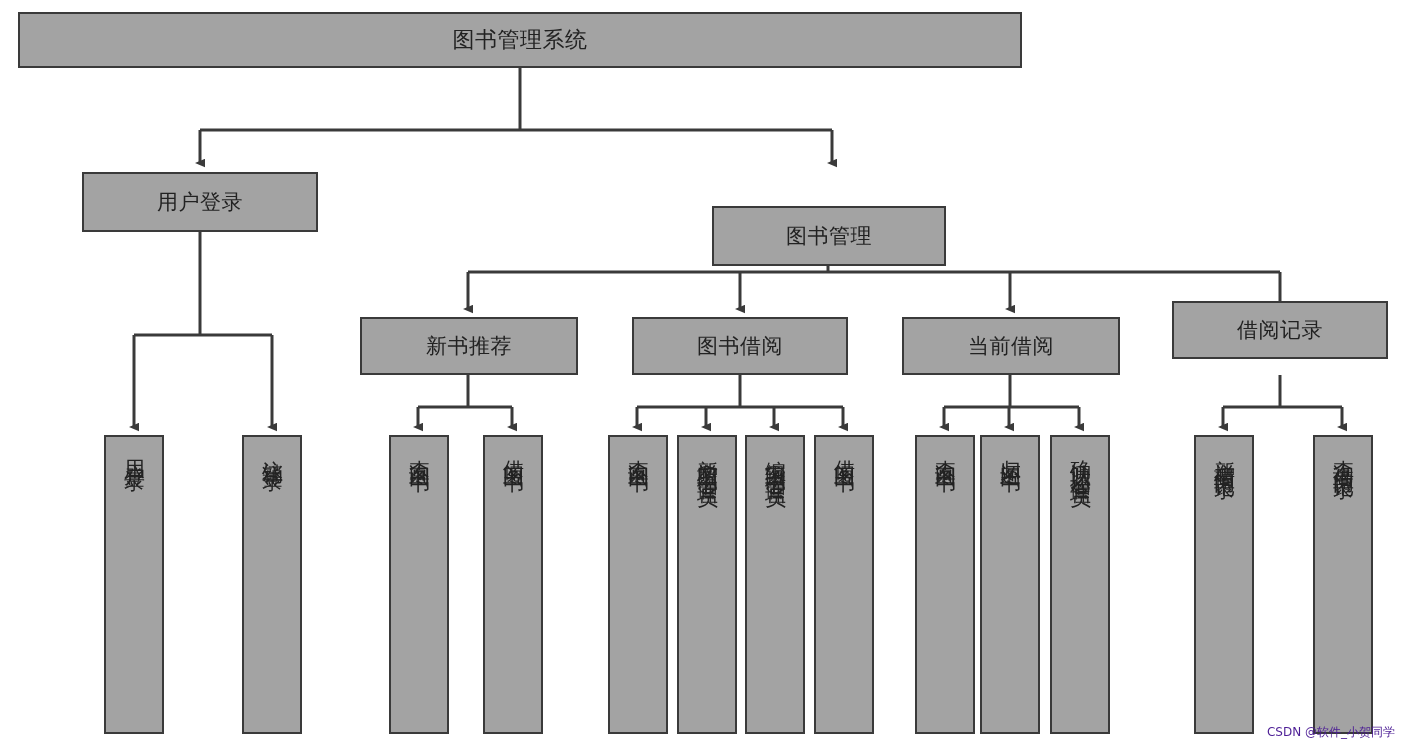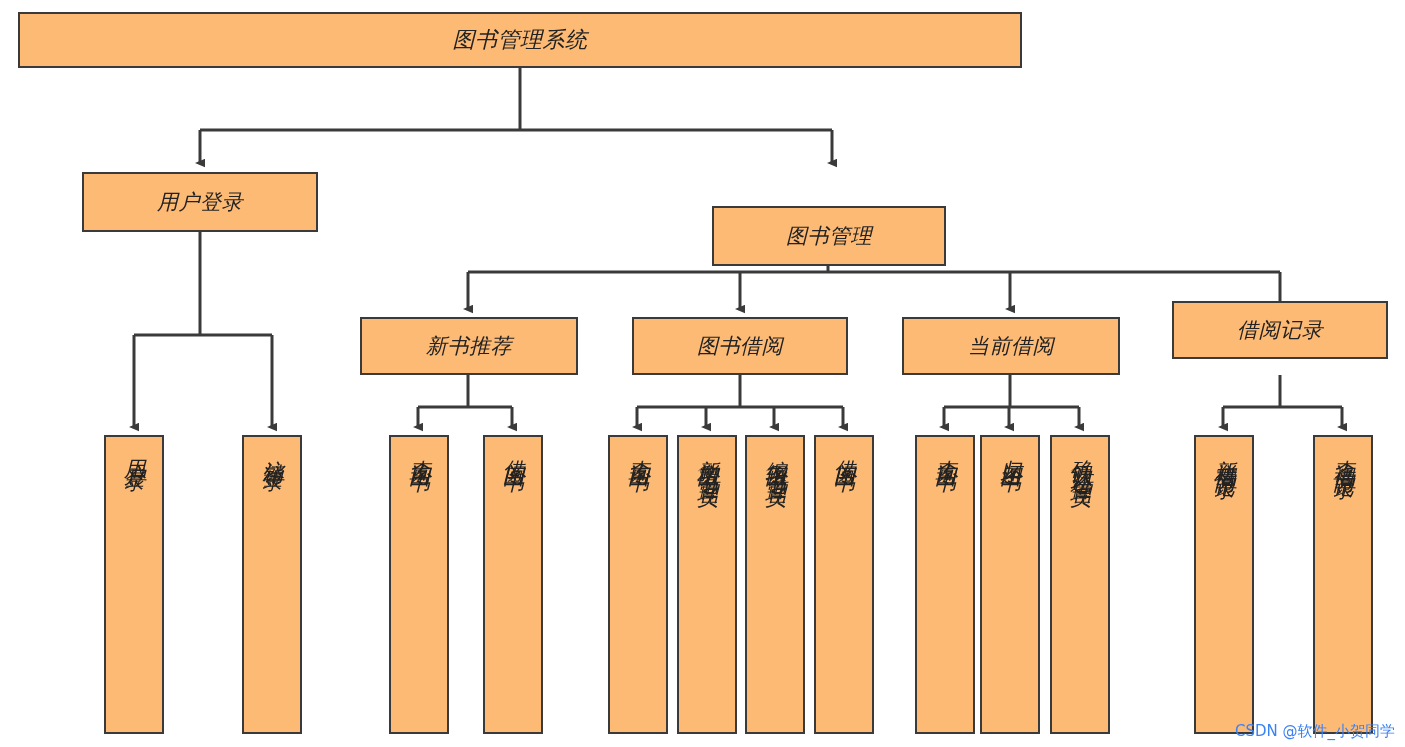--- a/index.html
+++ b/index.html
@@ -19,28 +19,27 @@
     position: absolute;
     left: 0;
     top: 0;
     width: 1405px;
     height: 747px;
     pointer-events: none;
   }
   .node {
     position: absolute;
     box-sizing: border-box;
-    background: #fdba74;
+    background: #a3a3a3;
     border: 2px solid #3a3a3a;
     display: flex;
     align-items: center;
     justify-content: center;
     color: #222222;
     z-index: 2;
-    font-style: italic;
   }
   .node .label {
     display: block;
     text-align: center;
     line-height: 1.18;
     letter-spacing: 0.5px;
     white-space: pre;
   }
   
   .node.horiz .label {
@@ -60,22 +59,22 @@
     text-orientation: upright;
     font-size: 21px;
     line-height: 1.0;
     letter-spacing: 4px;
     white-space: nowrap;
   }
   #watermark {
     position: absolute;
     right: 10px;
     bottom: 6px;
-    font-size: 15px;
-    color: #3b82f6;
+    font-size: 12px;
+    color: #4c1d95;
     z-index: 3;
     white-space: nowrap;
     font-family: "DejaVu Sans", "Liberation Sans", sans-serif;
   }
 </style>
 </head>
 <body>
 
 <div id="canvas">
 

